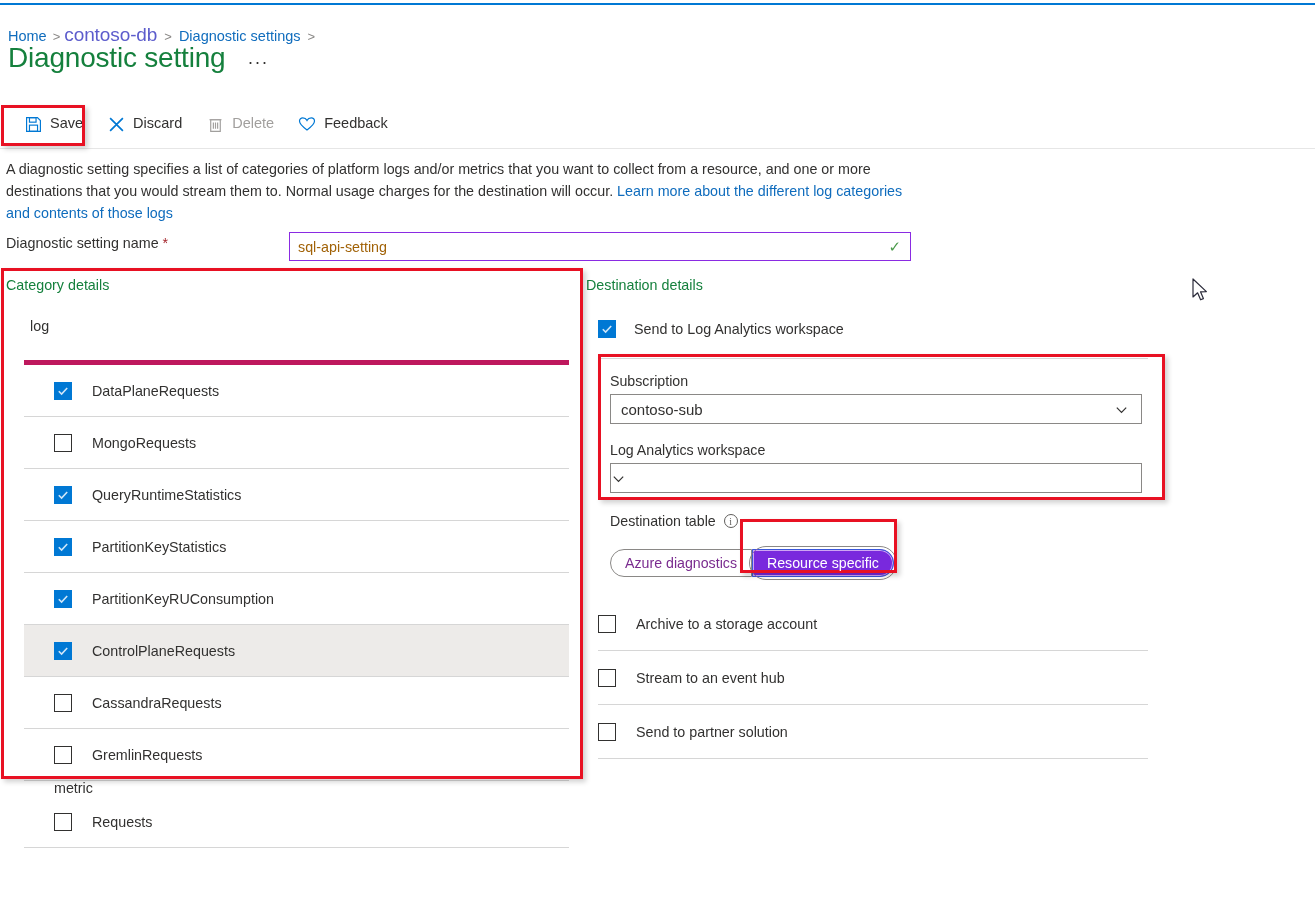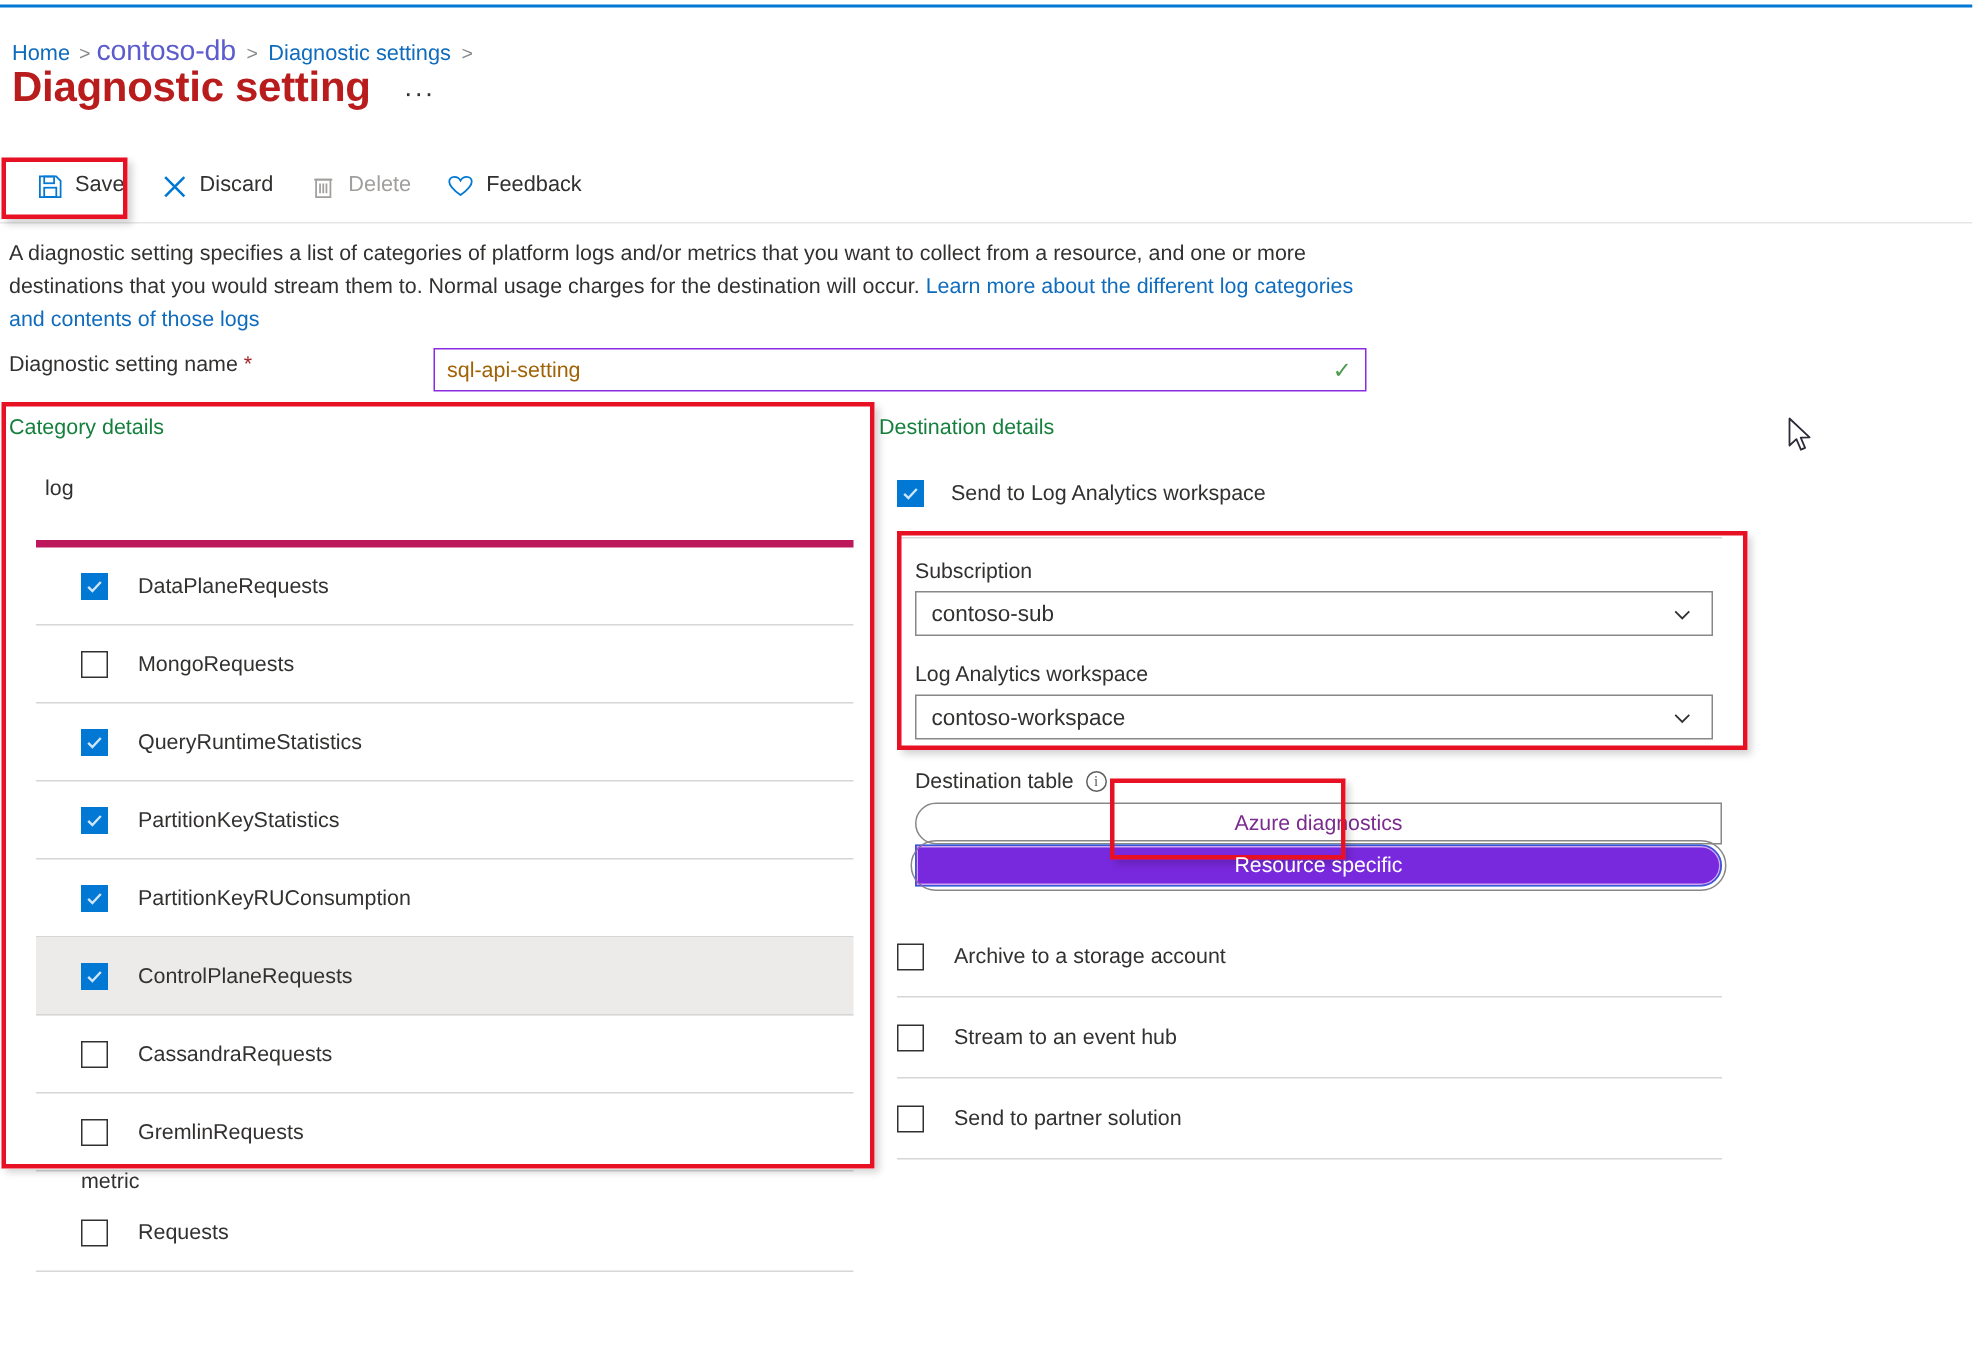--- a/index.html
+++ b/index.html
@@ -29,21 +29,21 @@
   .bc-link.visited { color:#5c5ccc; font-size:19px; letter-spacing:-0.1px; }
   .bc-sep { color:#8a8886; margin:0 7px; font-size:13px; }
   .bc-sep.tight { margin:0 4px 0 6px; }
 
   
   .page-title-row {
     position:absolute; left:8px; top:42px;
     display:flex; align-items:center; gap:18px;
   }
   .page-title {
-    font-size:28px; font-weight:700; color:#b91c1c; letter-spacing:-0.2px;
+    font-size:28px; font-weight:400; color:#15803d; letter-spacing:-0.2px;
   }
   .ellipsis-btn {
     font-size:18px; color:#323130; letter-spacing:1px; cursor:pointer;
     padding:2px 4px; line-height:10px; position:relative; top:4px;
   }
 
   
   .cmdbar {
     position:absolute; left:0; top:106px; width:1315px; height:42px;
     display:flex; align-items:center;
@@ -138,21 +138,21 @@
     display:flex; align-items:center; gap:8px;
     padding-left:12px; margin-top:16px; font-size:14.2px; color:#323130;
   }
   .info-ico {
     width:14px; height:14px; border-radius:50%;
     border:1.2px solid #605e5c; color:#605e5c;
     font-size:10px; display:inline-flex; align-items:center; justify-content:center;
     font-family:"Liberation Serif", serif; cursor:pointer;
   }
 
-  .pillgroup { display:flex; margin-left:12px; margin-top:6px;flex-direction:column; }
+  .pillgroup { display:flex; margin-left:12px; margin-top:20px; }
   .pill {
     height:28px; padding:0 14px; display:flex; align-items:center; justify-content:center;
     border:1px solid #8a8886; font-size:14.2px; cursor:pointer; background:#fff;
     white-space:nowrap;
   }
   .pill.left  { border-radius:14px 0 0 14px; color:#7a2c8f; }
   .pill.right { border-radius:0 14px 14px 0; }
   .pill.active {
     background:#6d28d9; color:#ffffff; border-color:#0078d4;
     box-shadow: inset 0 0 0 1px #ffffff;
@@ -344,21 +344,20 @@
         <svg width="15" height="15" viewBox="0 0 16 16">
             <path d="M3 6 L8 11 L13 6" stroke="#323130" stroke-width="1.3" fill="none"></path>
           </svg>
       </span>
     </div>
   </div>
 
   <div class="field-block">
     <div class="field-label">Log Analytics workspace</div>
     <div class="select-box">
-      <span class="select-val">contoso-workspace</span>
       <span class="chev">
         <svg width="15" height="15" viewBox="0 0 16 16">
             <path d="M3 6 L8 11 L13 6" stroke="#323130" stroke-width="1.3" fill="none"></path>
           </svg>
       </span>
     </div>
   </div>
 
   <div class="dtable-label-row">
     <span>Destination table</span>

